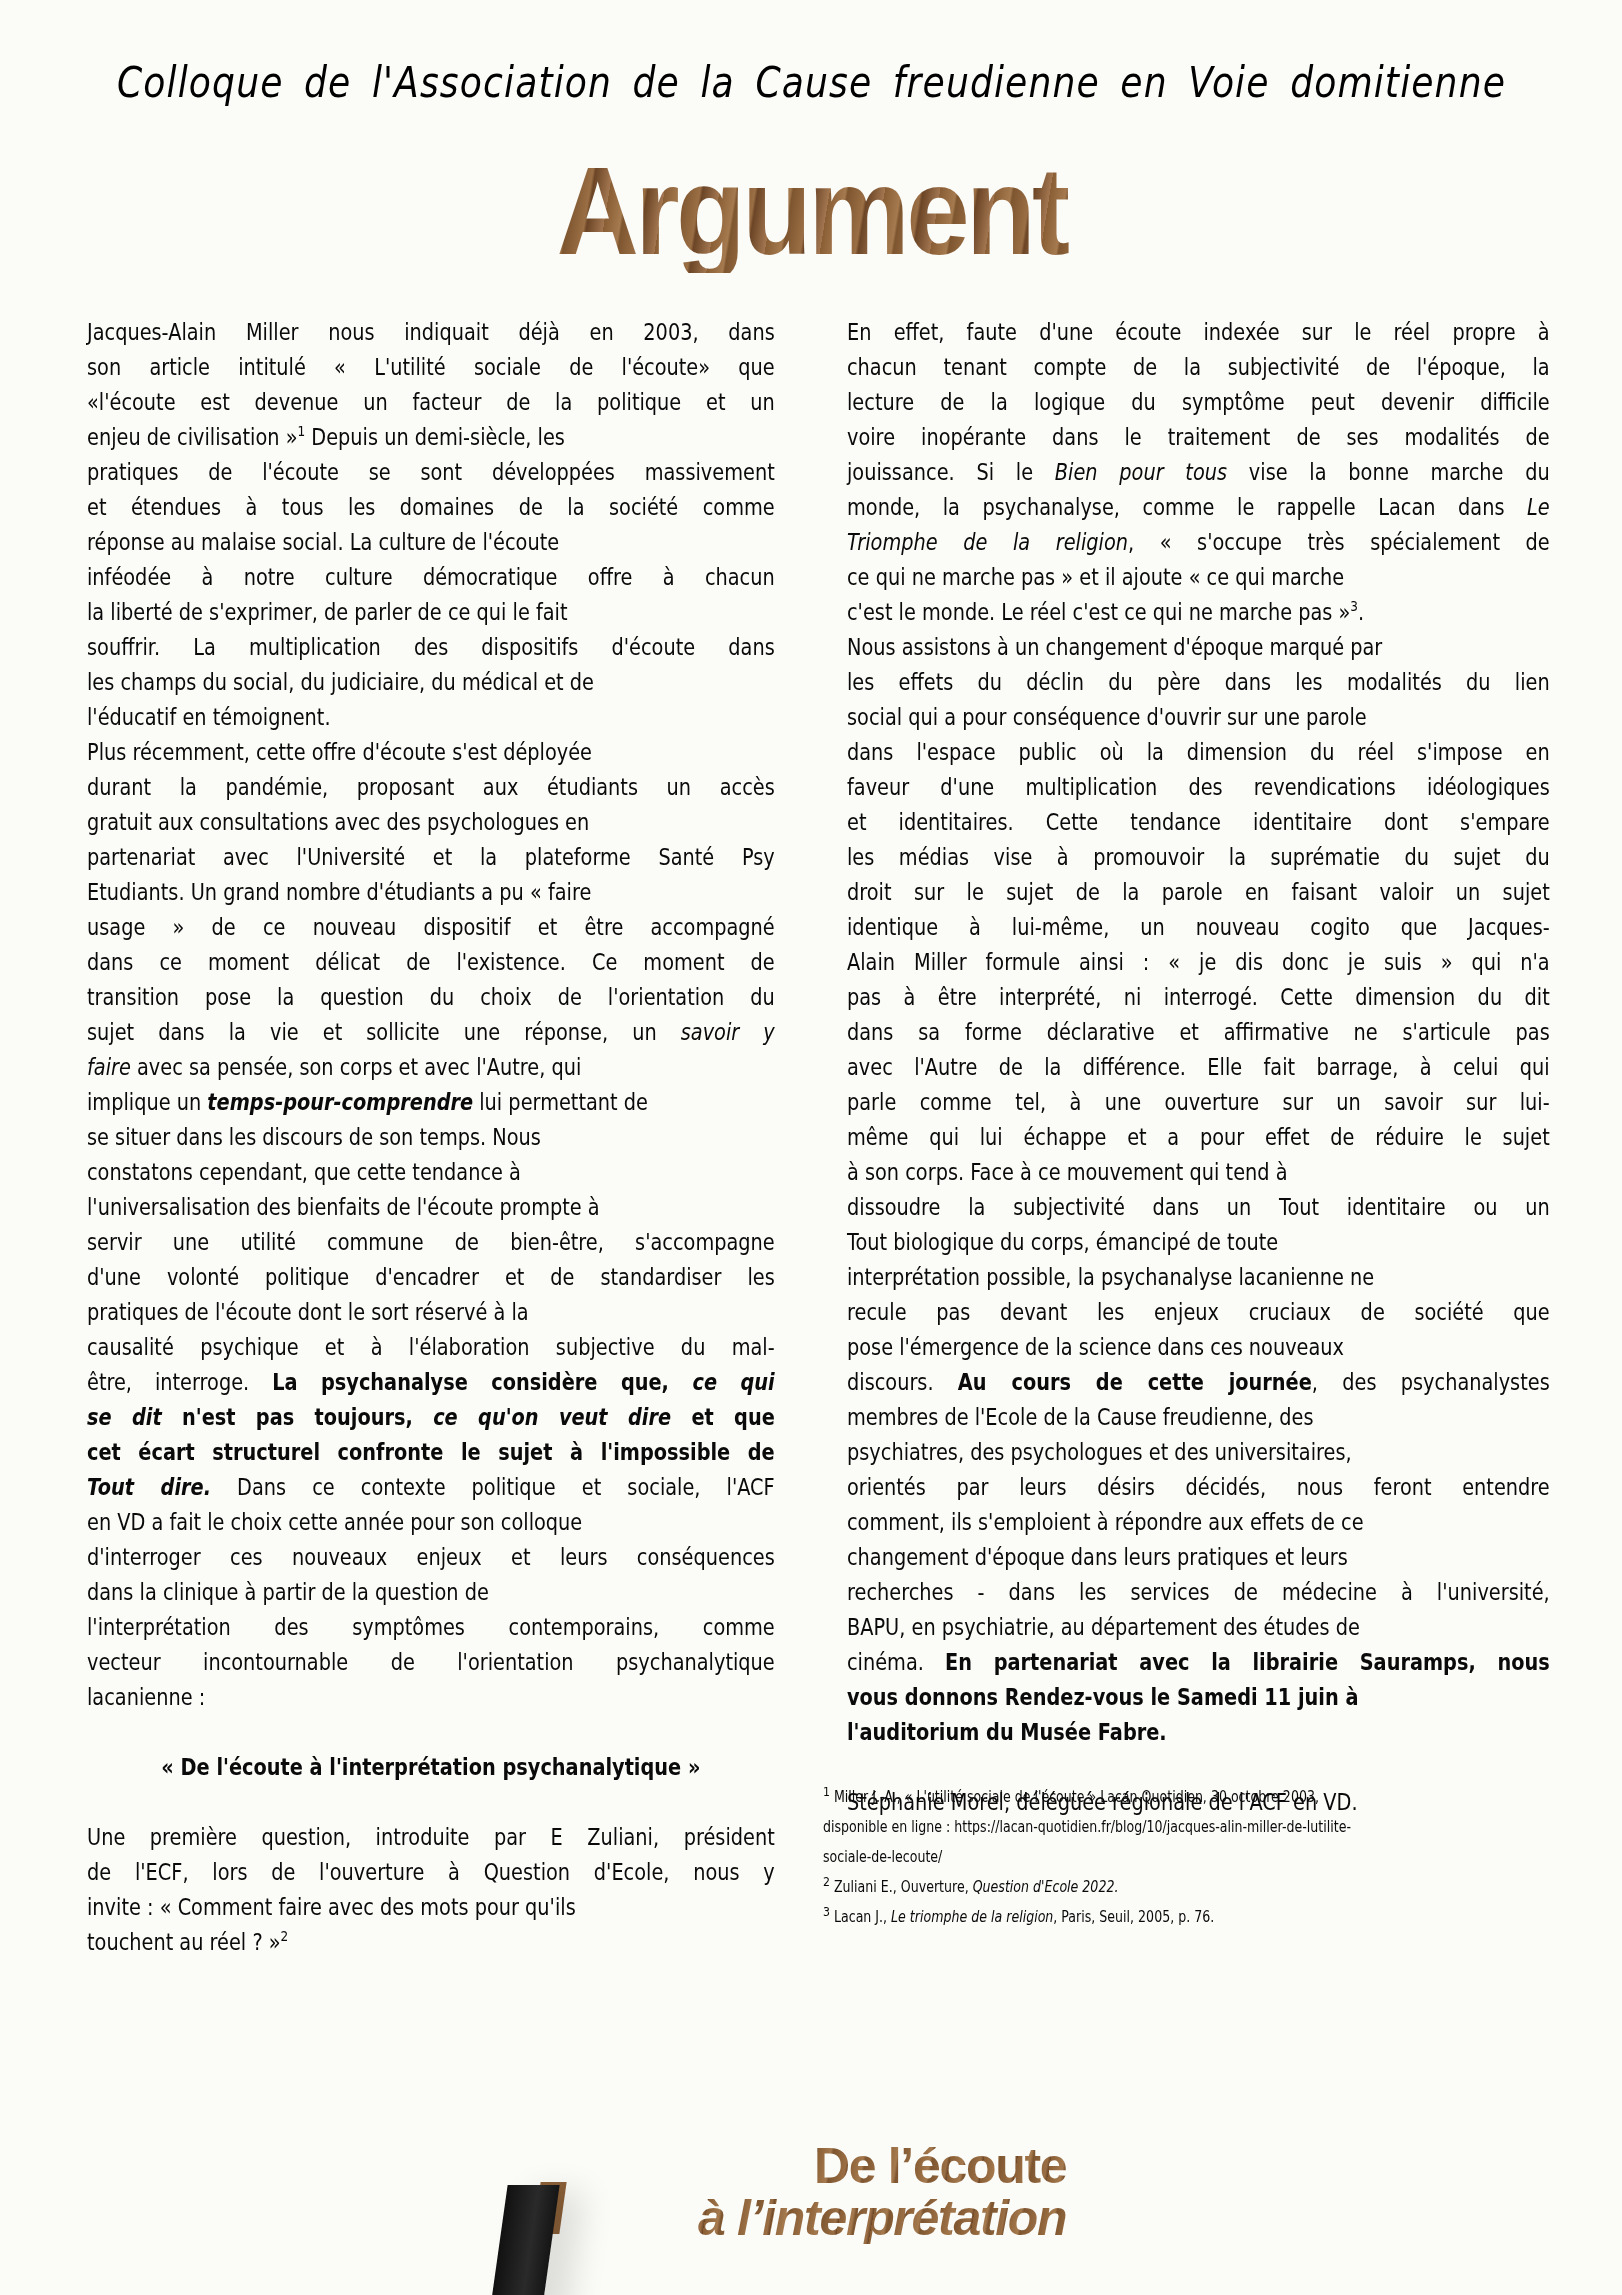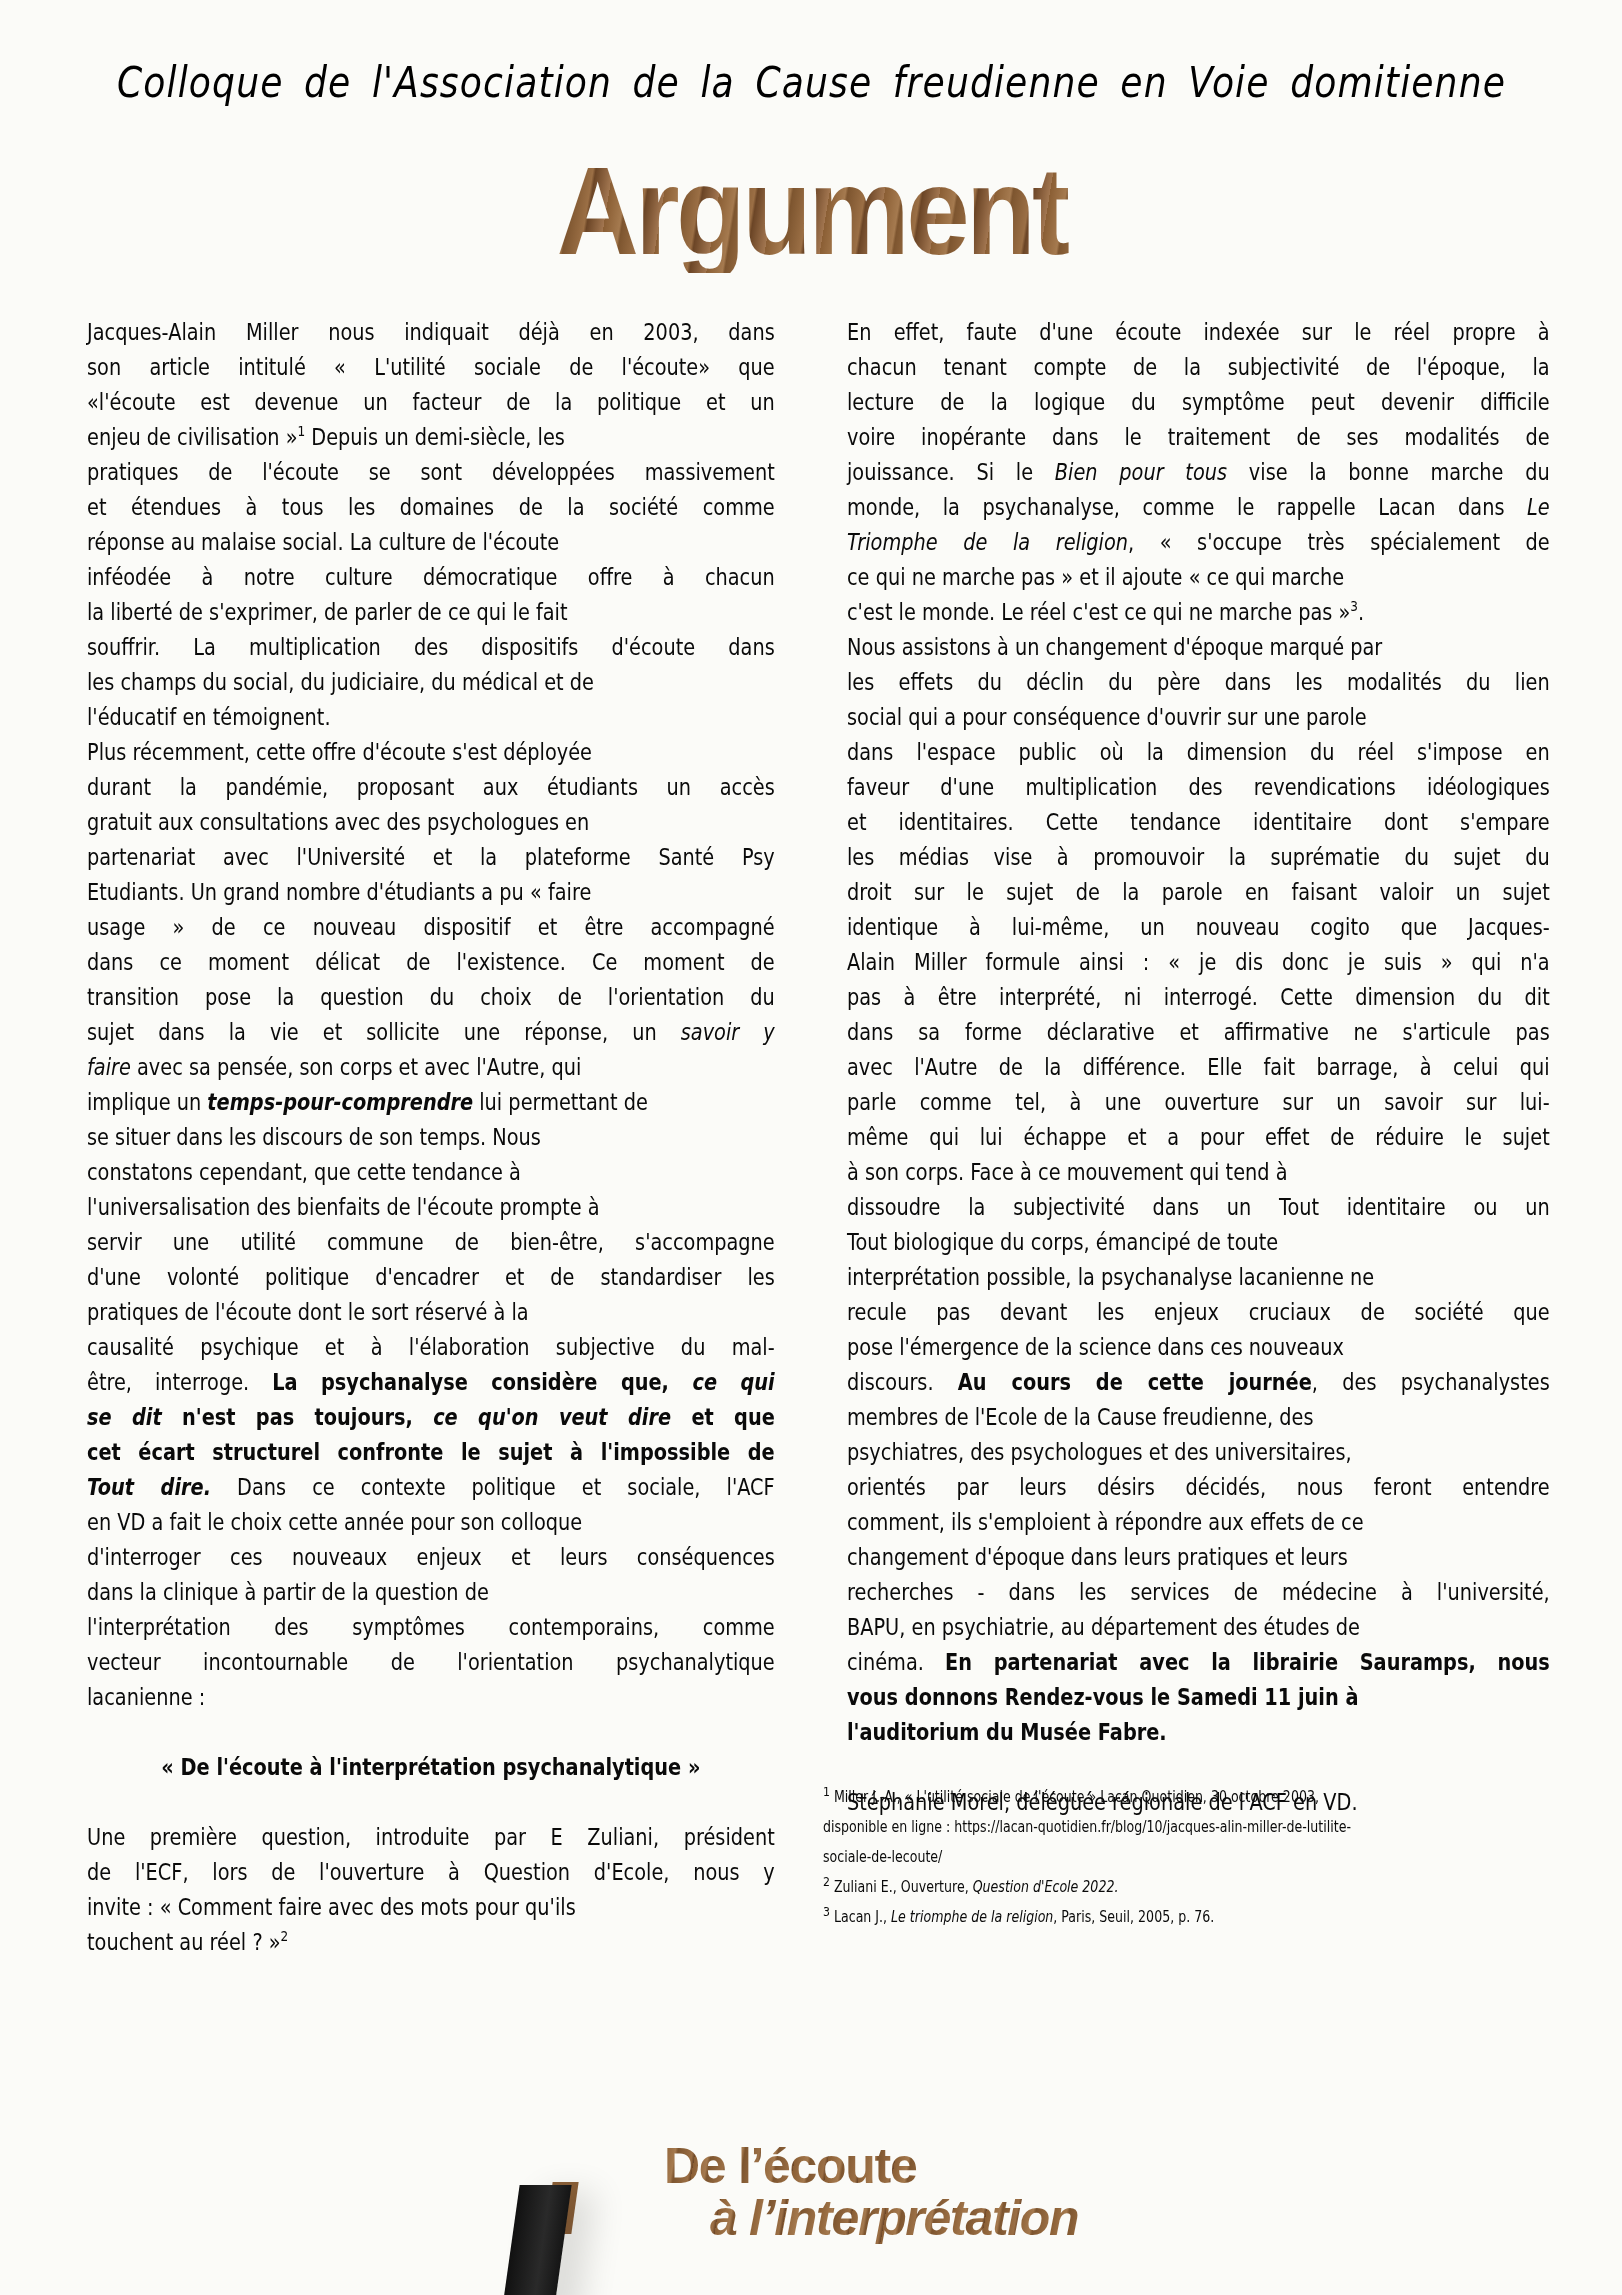--- a/index.html
+++ b/index.html
@@ -33,21 +33,21 @@
   .squeeze { display:block; transform:scaleX(0.84); transform-origin:left top; width:119%; }
   sup { font-size:14.4px; line-height:0; vertical-align:super; }
   .centered-quote { text-align:center; font-weight:bold; margin:35px 0 !important; }
   .gap { height:35px; }
   .footnotes {
     position:absolute; left:823px; top:1782px; width:720px;
     font-size:15px; line-height:30px;
   }
   .footnotes .squeeze { width:119%; }
   .footnotes sup { font-size:13px; }
-  .footer-logo { position:absolute; left:484px; top:2133px; width:785px; height:162px; }
+  .footer-logo { position:absolute; left:472px; top:2133px; width:785px; height:162px;text-align:right; }
   .book {
     position:absolute; left:26px; top:52px; width:52px; height:137px;
     background:linear-gradient(90deg,#111 0%,#2a2a2a 60%,#151515 100%);
     transform:skewX(-8deg); box-shadow:26px 6.5px 33px rgba(0,0,0,0.12);
   }
   .book-edge {
     position:absolute; left:65px; top:49px; width:26px; height:52px;
     background:#8b6038; transform:skewX(-8deg);
   }
   .footer-text {

